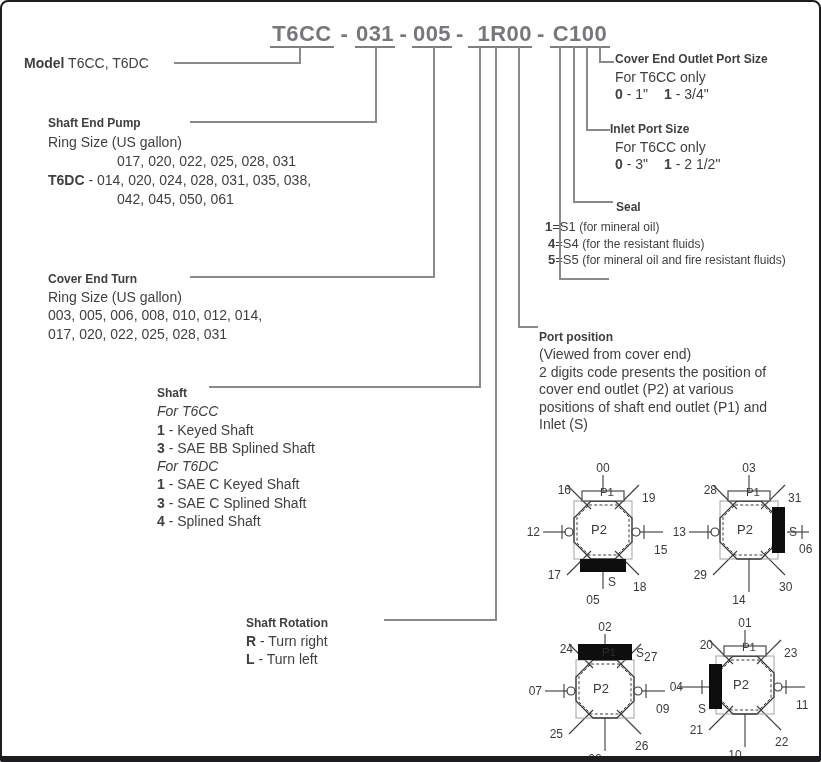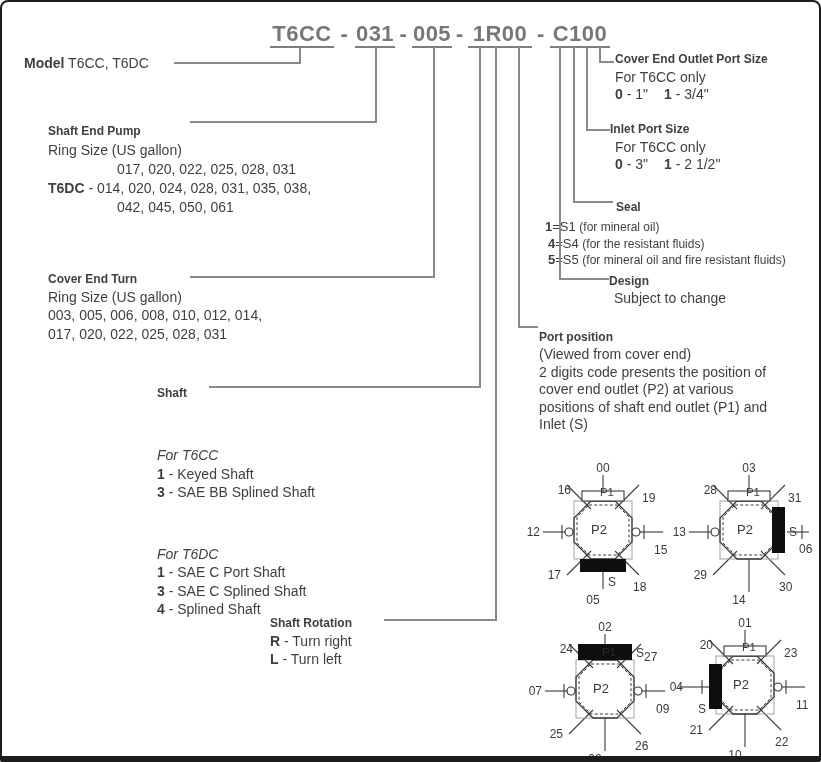--- a/index.html
+++ b/index.html
@@ -6,21 +6,21 @@
   .page {
     position:relative; width:821px; height:762px; background:#fff;
     font-family:"Liberation Sans", sans-serif; color:#3f3f41;
     border:2px solid #1d1d1f; border-bottom-width:6px;
     border-radius:8px 8px 2px 2px; box-sizing:border-box; overflow:hidden;
   }
   .line { position:absolute; background:#8a8a8a; }
   .tb { position:absolute; font-size:14px; line-height:18.5px; }
   .ln { white-space:nowrap; }
   .b { font-weight:bold; }
-  .it { font-style:italic;margin-top:44px; }
+  .it { font-style:italic; }
   .small { font-size:12px; }
   .gap { display:inline-block; width:16px; }
   .ind { padding-left:69px; }
   .ind5 { padding-left:5px; }
   .h { font-weight:bold; font-size:12px; }
   .seg, .dash {
     position:absolute; top:19px; height:25px; text-align:center;
     font-weight:bold; font-size:22px; color:#76777a; letter-spacing:0.5px;
   }
   .seg { border-bottom:2px solid #7e7e80; }
@@ -30,47 +30,47 @@
 </head>
 <body>
 
 <div class="page">
 
   <div class="tb" style="left:22px;top:52px">
     <span class="b">Model</span>
     <span>T6CC, T6DC</span>
   </div>
 
-  <div class="tb" style="left:46px;top:120px;line-height:19px">
+  <div class="tb" style="left:46px;top:112px;line-height:19px">
     <div class="ln h">Shaft End Pump</div>
     <div class="ln">Ring Size (US gallon)</div>
     <div class="ln ind">017, 020, 022, 025, 028, 031</div>
     <div class="ln"><span class="b">T6DC</span> <span>- 014, 020, 024, 028, 031, 035, 038,</span></div>
     <div class="ln ind">042, 045, 050, 061</div>
   </div>
 
   <div class="tb" style="left:46px;top:268px;line-height:18.2px">
     <div class="ln h">Cover End Turn</div>
     <div class="ln">Ring Size (US gallon)</div>
     <div class="ln">003, 005, 006, 008, 010, 012, 014,</div>
     <div class="ln">017, 020, 022, 025, 028, 031</div>
   </div>
 
   <div class="tb" style="left:155px;top:382px;line-height:18.3px">
     <div class="ln h">Shaft</div>
     <div class="ln it">For T6CC</div>
     <div class="ln"><span class="b">1</span> <span>- Keyed Shaft</span></div>
     <div class="ln"><span class="b">3</span> <span>- SAE BB Splined Shaft</span></div>
     <div class="ln it">For T6DC</div>
-    <div class="ln"><span class="b">1</span> <span>- SAE C Port Shaft</span></div>
+    <div class="ln"><span class="b">1</span> <span>- SAE C Keyed Shaft</span></div>
     <div class="ln"><span class="b">3</span> <span>- SAE C Splined Shaft</span></div>
     <div class="ln"><span class="b">4</span> <span>- Splined Shaft</span></div>
   </div>
 
-  <div class="tb" style="left:268px;top:613px;line-height:17.8px">
+  <div class="tb" style="left:244px;top:613px;line-height:17.8px">
     <div class="ln h">Shaft Rotation</div>
     <div class="ln"><span class="b">R</span> <span>- Turn right</span></div>
     <div class="ln"><span class="b">L</span> <span>- Turn left</span></div>
   </div>
 
   <div class="tb" style="left:613px;top:49px;line-height:17.5px">
     <div class="ln h">Cover End Outlet Port Size</div>
     <div class="ln">For T6CC only</div>
     <div class="ln"><span class="b">0</span> <span>- 1"</span><span class="gap"></span><span class="b">1</span> <span>- 3/4"</span></div>
   </div>
@@ -83,41 +83,37 @@
 
   <div class="tb" style="left:614px;top:196px">
     <div class="ln h">Seal</div>
   </div>
   <div class="tb" style="left:543px;top:217px;line-height:15.7px;font-size:13px">
     <div class="ln"><span class="b">1</span><span>=S1</span> <span class="small">(for mineral oil)</span></div>
     <div class="ln" style="padding-left:3px"><span class="b">4</span><span>=S4</span> <span class="small">(for the resistant fluids)</span></div>
     <div class="ln" style="padding-left:3px"><span class="b">5</span><span>=S5</span> <span class="small">(for mineral oil and fire resistant fluids)</span></div>
   </div>
 
-  <div class="tb" style="left:607px;top:271px;line-height:17.3px">
-    <div class="ln h">Design</div>
-    <div class="ln ind5">Subject to change</div>
-  </div>
 
   <div class="tb" style="left:537px;top:327px;line-height:17.4px">
     <div class="ln h">Port position</div>
     <div class="ln">(Viewed from cover end)</div>
     <div class="ln">2 digits code presents the position of</div>
     <div class="ln">cover end outlet (P2) at various</div>
     <div class="ln">positions of shaft end outlet (P1) and</div>
     <div class="ln">Inlet (S)</div>
   </div>
 
 <div class="seg" style="left: 268px; width: 64px;">T6CC</div>
     <div class="dash" style="left: 332px; width: 21px;">-</div>
     <div class="seg" style="left: 353px; width: 40px;">031</div>
     <div class="dash" style="left: 393px; width: 17px;">-</div>
     <div class="seg" style="left: 410px; width: 40px;">005</div>
     <div class="dash" style="left: 450px; width: 16px;">-</div>
-    <div class="seg" style="left: 466px; width: 64px;">1R00</div>
+    <div class="seg" style="left: 466px; width: 64px; text-align: right;">1R00</div>
     <div class="dash" style="left: 530px; width: 18px;">-</div>
     <div class="seg" style="left: 548px; width: 60px;">C100</div>
     <div class="line" style="left: 297px; top: 45px; width: 2px; height: 17px;"></div>
     <div class="line" style="left: 373px; top: 45px; width: 2px; height: 76px;"></div>
     <div class="line" style="left: 431px; top: 45px; width: 2px; height: 231px;"></div>
     <div class="line" style="left: 477px; top: 45px; width: 2px; height: 341px;"></div>
     <div class="line" style="left: 493px; top: 45px; width: 2px; height: 573px;"></div>
     <div class="line" style="left: 516px; top: 45px; width: 2px; height: 281px;"></div>
     <div class="line" style="left: 557px; top: 45px; width: 2px; height: 233px;"></div>
     <div class="line" style="left: 571px; top: 45px; width: 2px; height: 156px;"></div>

